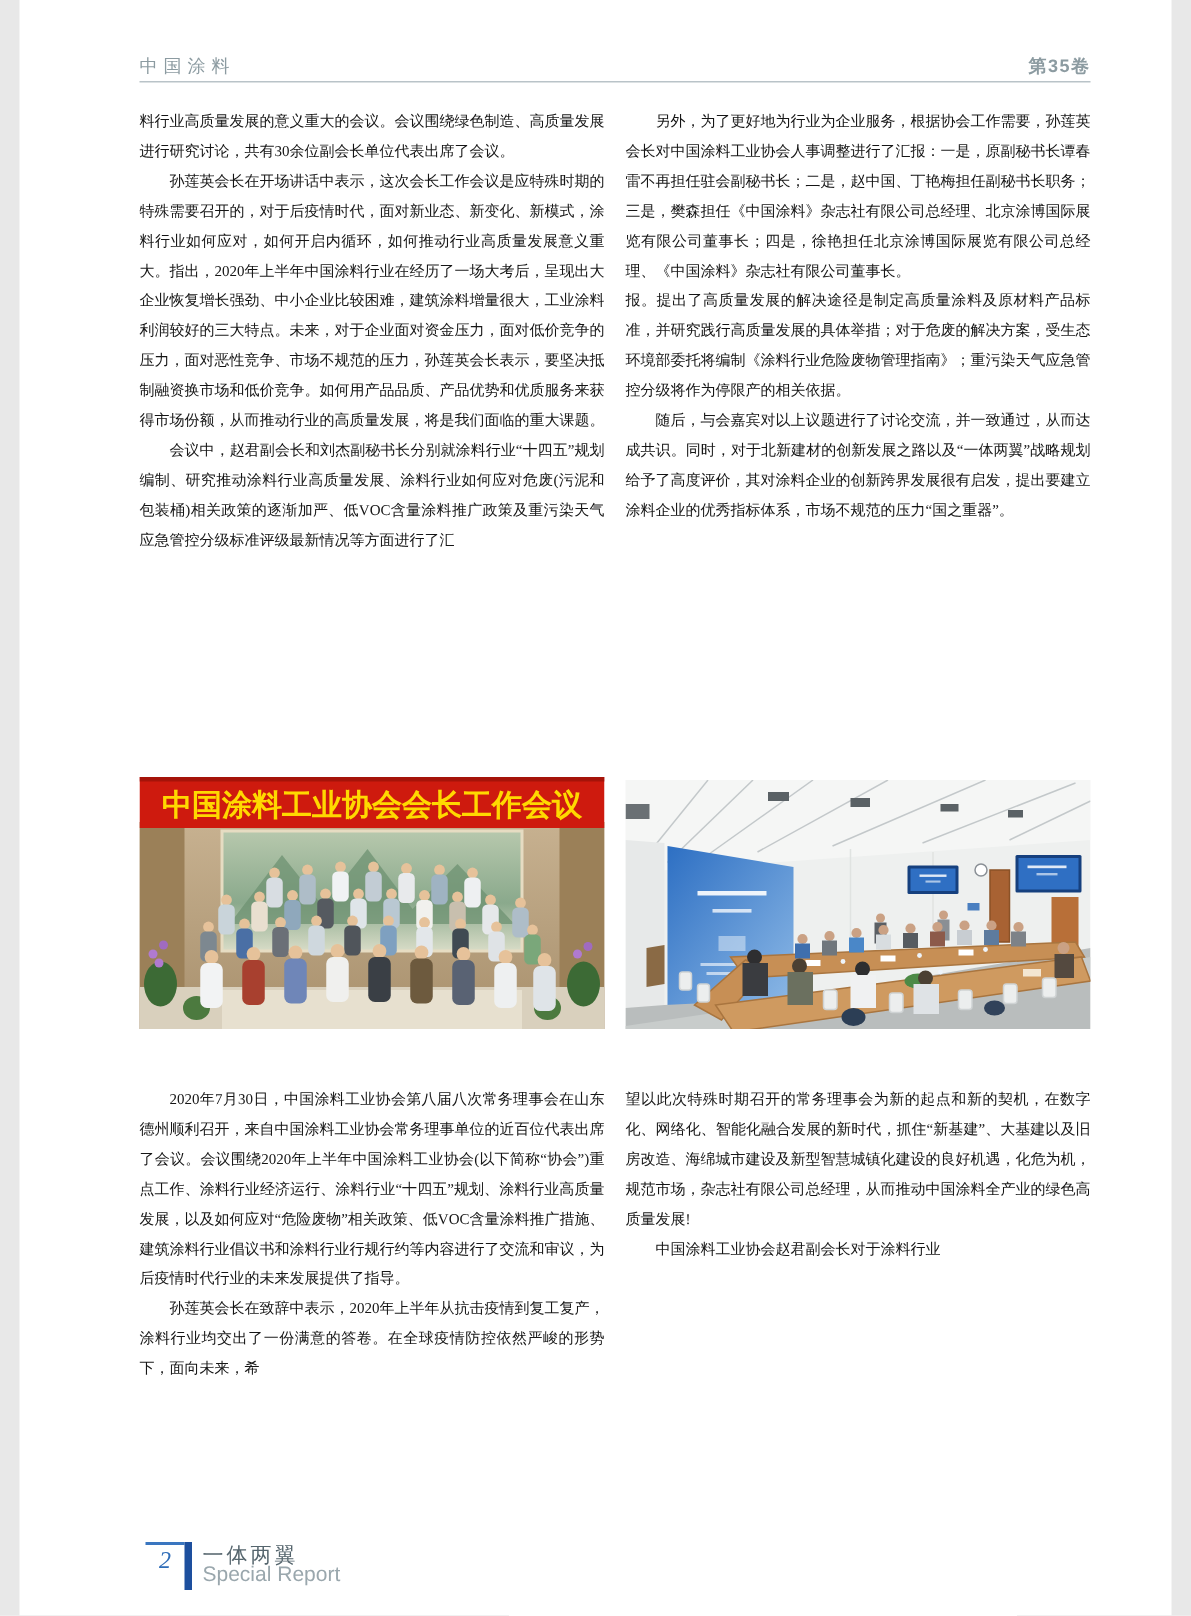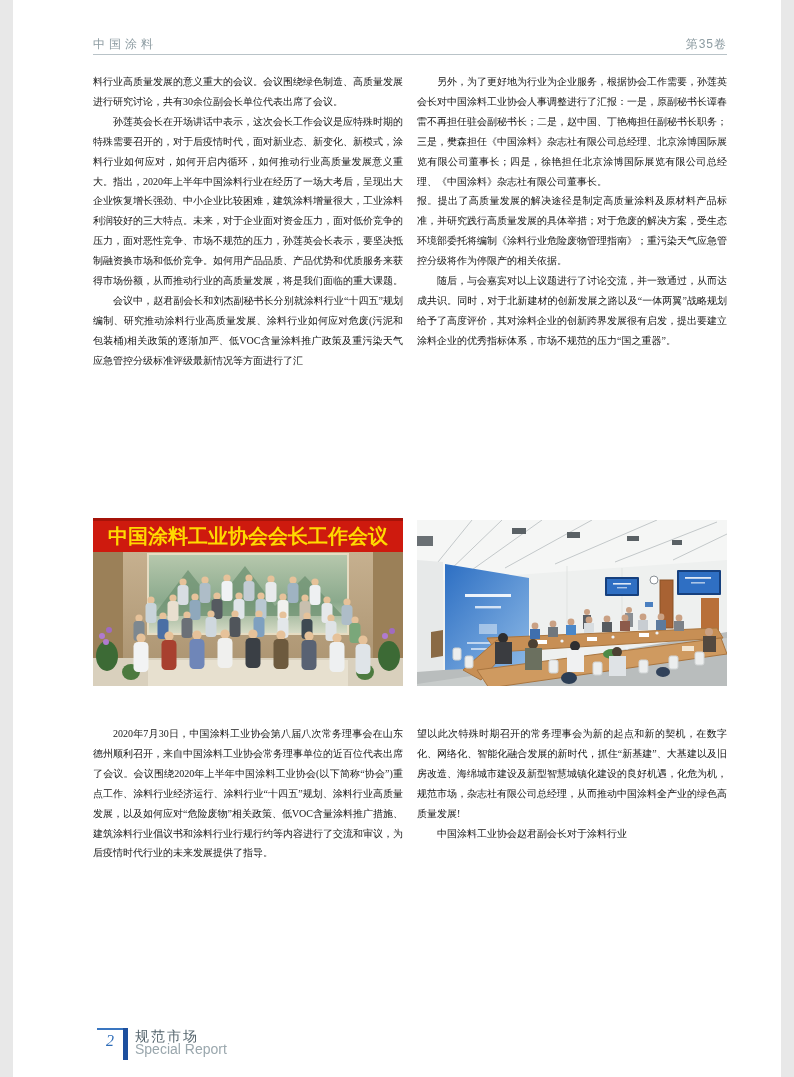--- a/index.html
+++ b/index.html
@@ -2,21 +2,21 @@
 <html><head>
 <meta charset="utf-8">
 <style>
   html,body{margin:0;padding:0;background:#e8e8e8;}
   .page{position:relative;width:768px;height:1077px;margin:0 auto;background:#ffffff;overflow:hidden;
         font-family:"Liberation Serif","DejaVu Serif",serif;}
   
   .header{position:absolute;left:80px;top:36px;width:634px;display:flex;justify-content:space-between;
           font-family:"Liberation Sans","DejaVu Sans",sans-serif;font-size:12px;color:#8c9ba1;}
   .journal-name{letter-spacing:4px;}
-  .volume{letter-spacing:1px;}
+  .volume{letter-spacing:1px;font-weight:bold;}
   .header-rule{position:absolute;left:80px;top:54px;width:634px;height:1px;background:#b9c3c8;}
   
   .col{position:absolute;width:310px;font-size:10px;line-height:19.9px;color:#151515;}
   .col-tl{left:80px;top:72px;}
   .col-tr{left:404px;top:72px;}
   .col-bl{left:80px;top:724px;}
   .col-br{left:404px;top:724px;}
   .para{margin:0;text-indent:2em;text-align:justify;}
   .para.no-indent{text-indent:0;}
   
@@ -254,30 +254,31 @@
       <rect x="252" y="136" width="9" height="13" rx="2" fill="#eceeee" stroke="#cfd3d4"></rect>
       <rect x="278" y="132" width="9" height="13" rx="2" fill="#eceeee" stroke="#cfd3d4"></rect>
 
       <ellipse cx="152" cy="158" rx="8" ry="6" fill="#2c3e55"></ellipse>
       <ellipse cx="246" cy="152" rx="7" ry="5" fill="#31425a"></ellipse>
     </svg>
   </div>
 
   <div class="col col-bl">
       <p class="para">2020年7月30日，中国涂料工业协会第八届八次常务理事会在山东德州顺利召开，来自中国涂料工业协会常务理事单位的近百位代表出席了会议。会议围绕2020年上半年中国涂料工业协会(以下简称“协会”)重点工作、涂料行业经济运行、涂料行业“十四五”规划、涂料行业高质量发展，以及如何应对“危险废物”相关政策、低VOC含量涂料推广措施、建筑涂料行业倡议书和涂料行业行规行约等内容进行了交流和审议，为后疫情时代行业的未来发展提供了指导。</p>
+      <p class="para">孙莲英会长在致辞中表示，2020年上半年从抗击疫情到复工复产，涂料行业均交出了一份满意的答卷。在全球疫情防控依然严峻的形势下，面向未来，希</p>
     </div>
   <div class="col col-br">
       <p class="para no-indent">望以此次特殊时期召开的常务理事会为新的起点和新的契机，在数字化、网络化、智能化融合发展的新时代，抓住“新基建”、大基建以及旧房改造、海绵城市建设及新型智慧城镇化建设的良好机遇，化危为机，规范市场，杂志社有限公司总经理，从而推动中国涂料全产业的绿色高质量发展!</p>
       <p class="para">中国涂料工业协会赵君副会长对于涂料行业</p>
     </div>
 
   <div class="footer">
     <div class="page-num-box">
       <span class="page-num">2</span>
     </div>
     <div class="footer-bar"></div>
     <div class="footer-labels">
-      <span class="section-cn">规范市场</span>
+      <span class="section-cn">一体两翼</span>
       <span class="section-en">Special Report</span>
     </div>
   </div>
 
 </div>
 
 </body></html>

